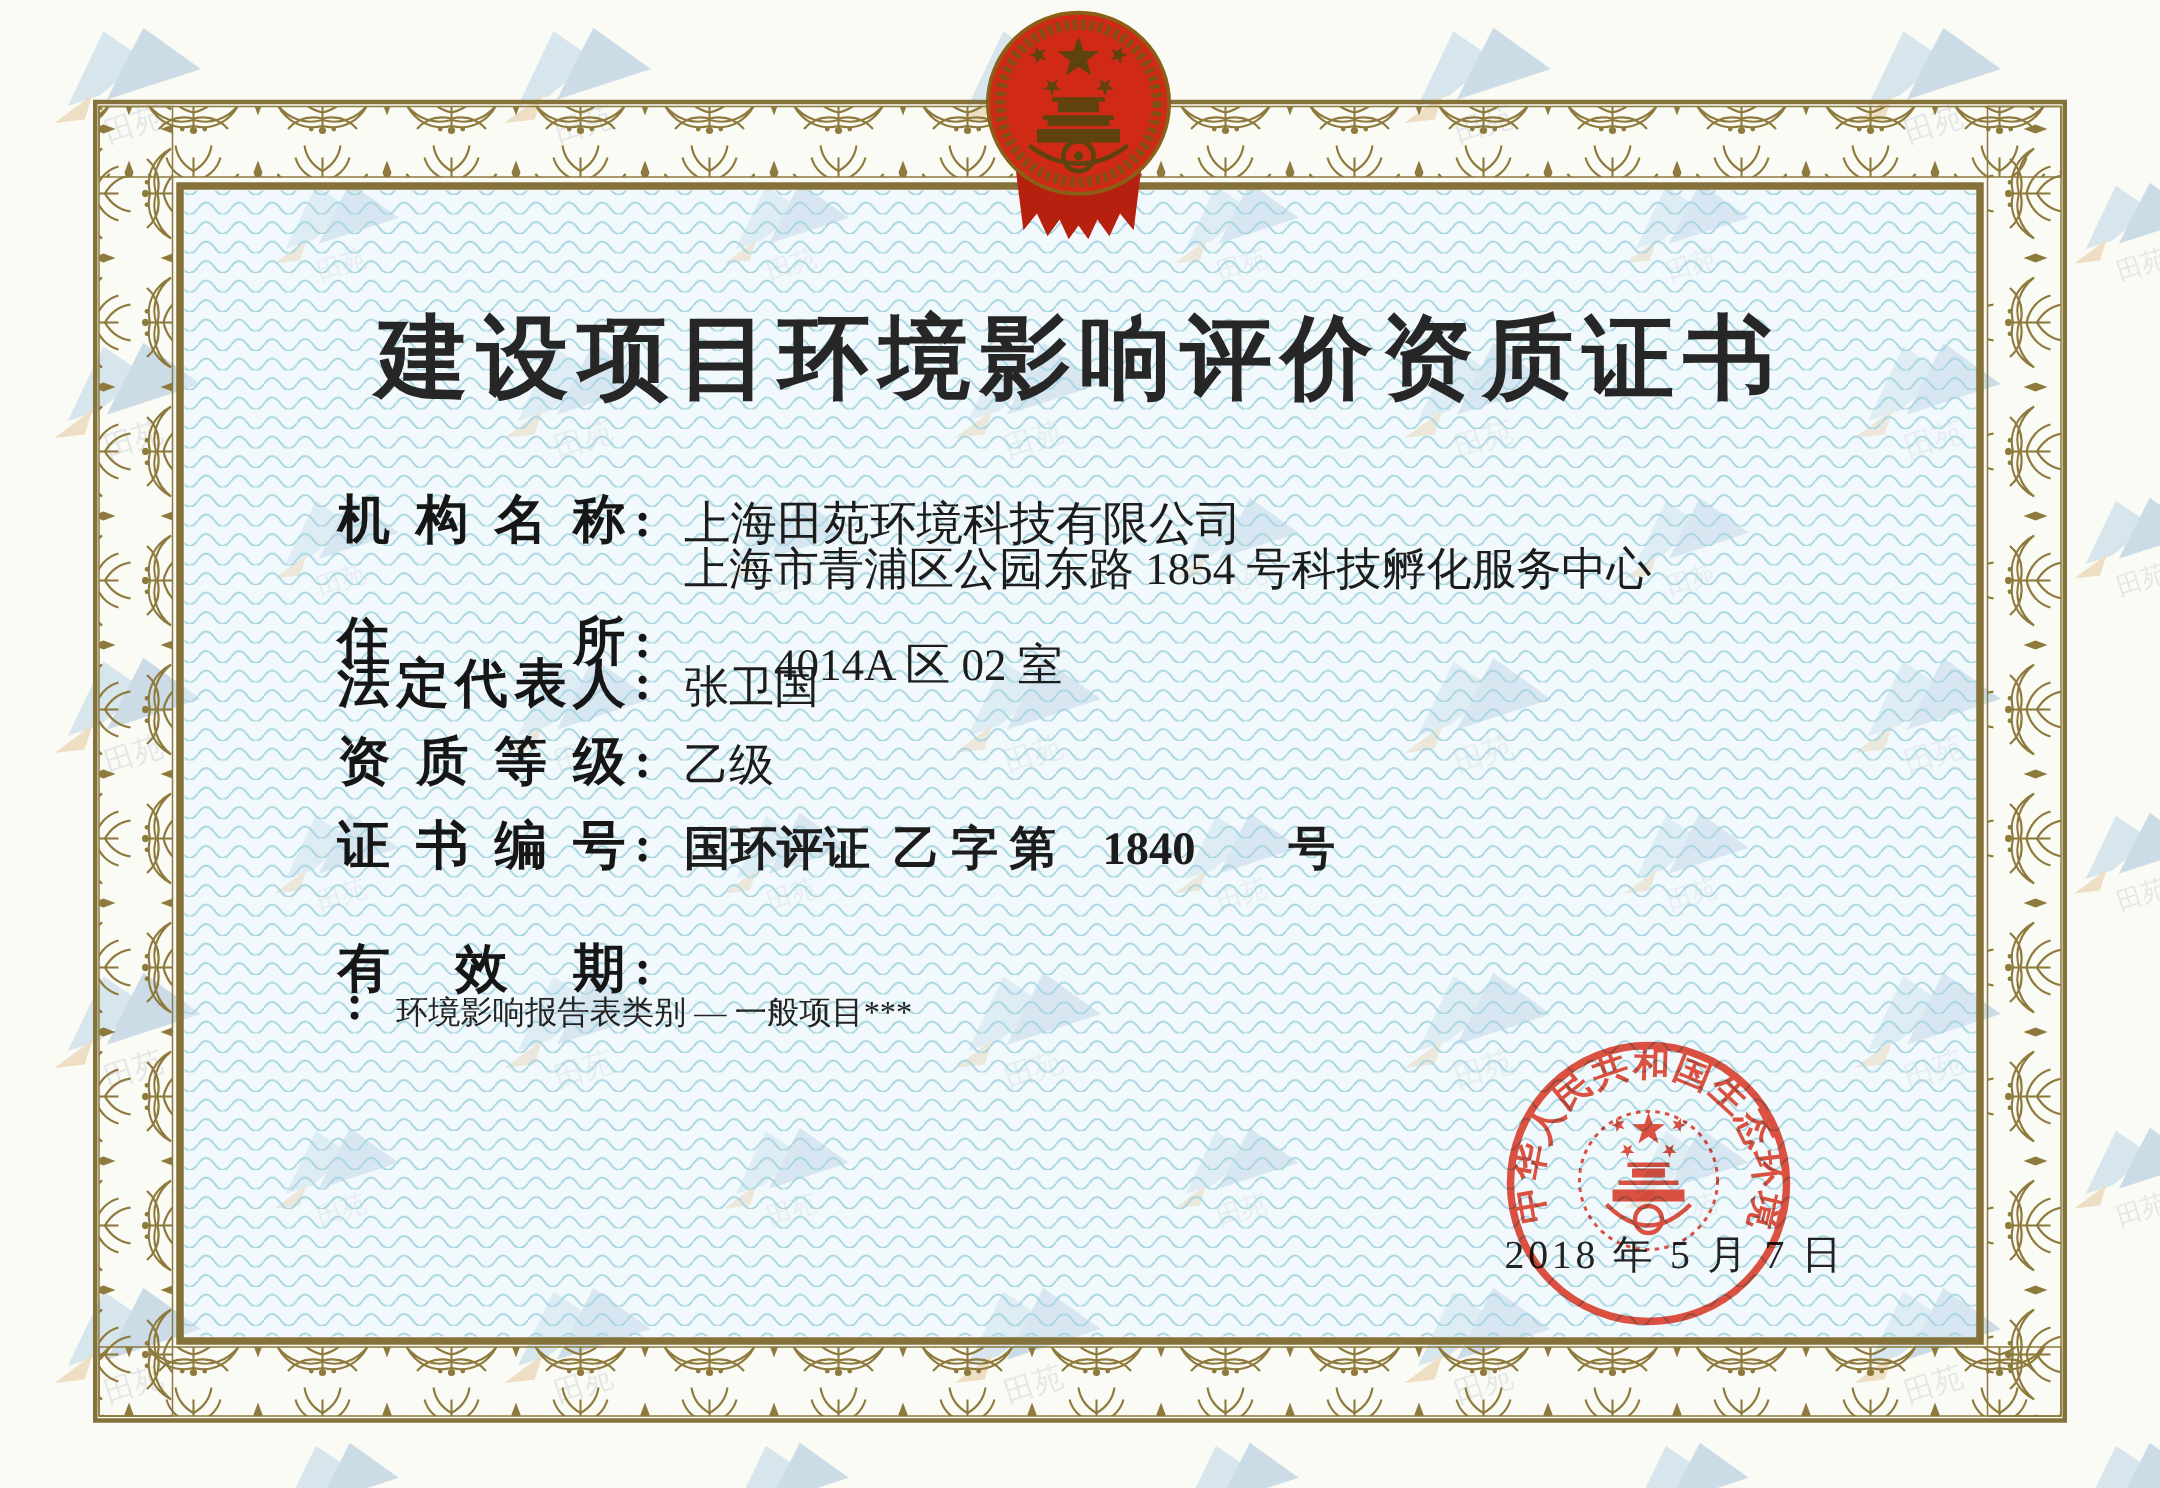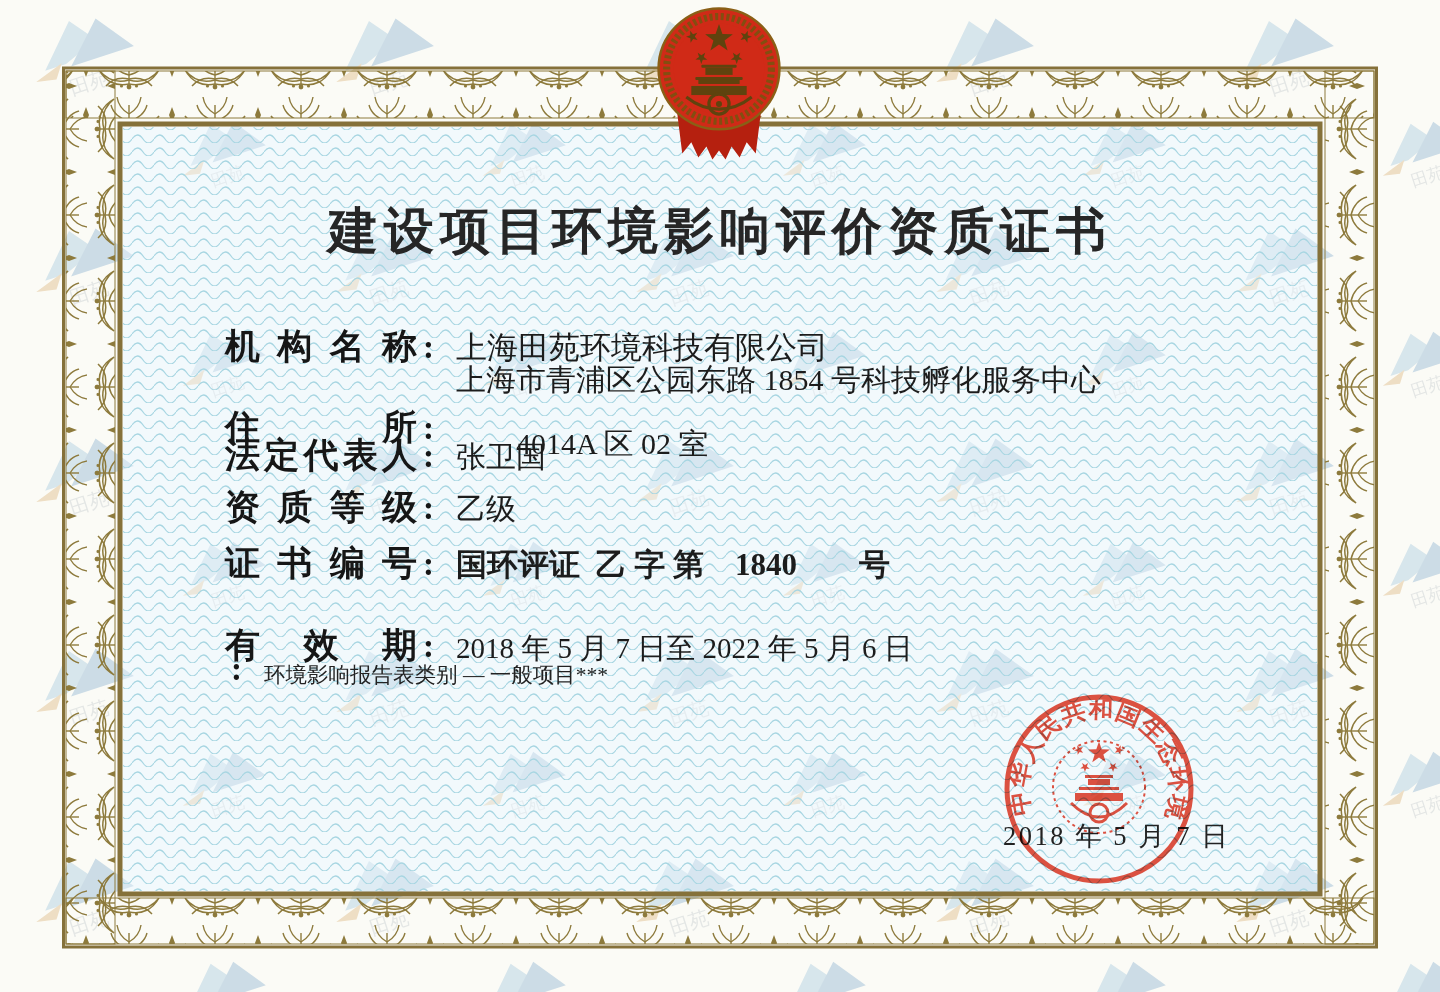--- a/index.html
+++ b/index.html
@@ -8,24 +8,24 @@
     position:relative; width:1440px; height:992px; overflow:hidden;
     background:#fbfbf6;
     font-family:"Liberation Serif","DejaVu Serif",serif;
   }
   .bg-svg{position:absolute; left:0; top:0; z-index:0;}
   .emblem-svg{position:absolute; left:646px; top:4px; z-index:4;}
   .seal-svg{position:absolute; left:1001px; top:691px; z-index:5; mix-blend-mode:multiply; opacity:.95;}
   .content{position:absolute; left:0; top:0; width:1440px; height:992px; z-index:3;}
   .title{
     position:absolute; left:0; right:0; top:198px; text-align:center;
-    font-size:50px; font-weight:bold; letter-spacing:6px; color:#262626;
+    font-size:61px; font-weight:bold; letter-spacing:6px; color:#262626;
     white-space:pre;
   }
-  .row{position:absolute; left:225px; display:flex; align-items:flex-start;}
+  .row{position:absolute; left:225px; display:flex; align-items:flex-end;}
   .row-center{align-items:center;}
   .lbl{
     display:block; width:192px; font-size:35px; font-weight:bold; color:#161616;
     text-align:justify; text-align-last:justify; line-height:1.05; flex:none;
   }
   .colon{font-size:33px; font-weight:bold; color:#161616; margin-left:6px; line-height:1.1; flex:none;}
   .val{margin-left:22px; font-size:31px; color:#1c1c1c; line-height:1.1; white-space:pre; margin-top:2px;}
   .val-addr{font-size:30px; line-height:32px; margin-top:0;}
   .val-mid{font-size:30px;}
   .val-date{font-size:29px; margin-top:5px;}
@@ -184,21 +184,20 @@
 
     <div class="row" style="top:546px">
       <span class="lbl">证书编号</span>
       <span class="colon">:</span>
       <span class="val" style="font-weight:bold">国环评证  乙 字 第    1840        号</span>
     </div>
 
     <div class="row" style="top:628px">
       <span class="lbl">有效期</span>
       <span class="colon">:</span>
-      <span class="val val-date">2018 年 5 月 7 日至 2022 年 5 月 6 日</span>
     </div>
 
     <div class="row" style="top:651px">
       <span class="colon">:</span>
       <span class="val val-small">环境影响报告表类别 — 一般项目***</span>
     </div>
 
     <div class="issue-date">2018 年 5 月 7 日</div>
   </div>
 

